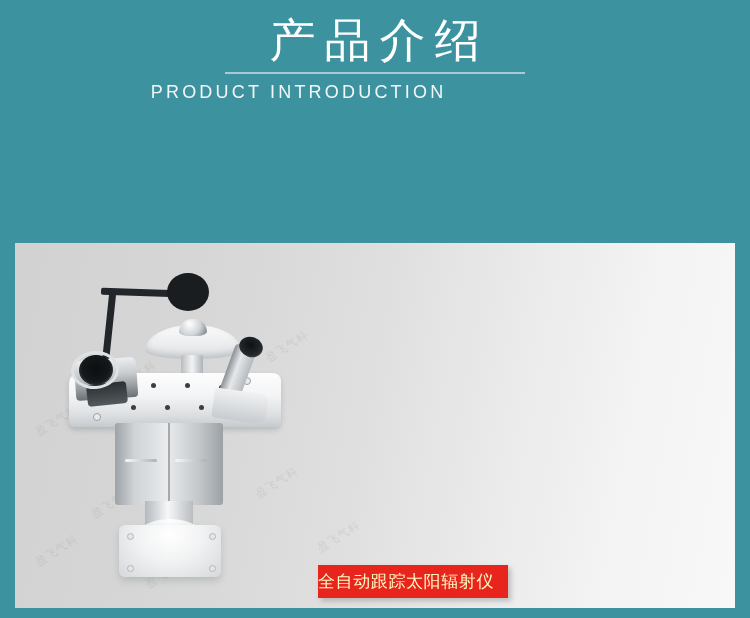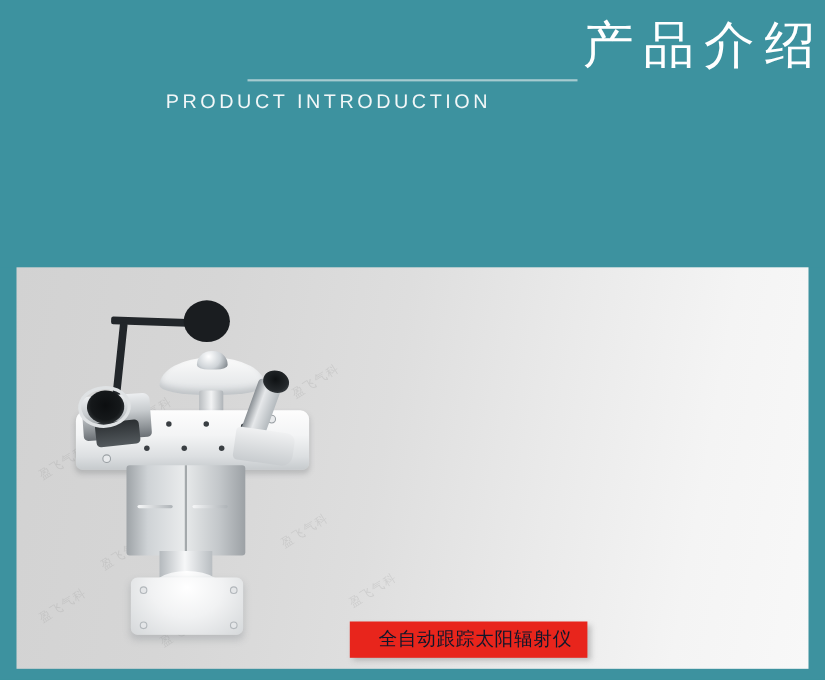--- a/index.html
+++ b/index.html
@@ -30,21 +30,21 @@
     width: 750px;
     height: 243px;
     background: #3d929f;
   }
 
   .title-zh {
     position: absolute;
     left: 0;
     top: 12px;
     width: 750px;
-    text-align: right;
+    text-align: center;
     color: #ffffff;
     font-size: 46px;
     line-height: 56px;
     letter-spacing: 9px;
     text-indent: 9px;
     font-weight: 400;
     font-family: "DejaVu Sans", "Liberation Sans", sans-serif;
   }
 
   .title-divider {
@@ -366,23 +366,23 @@
     border: 1px solid #b2b7bb;
     background: #e4e6e8;
     border-radius: 50%;
   }
 
   
   .red-banner {
     position: absolute;
     left: 303px;
     top: 322px;
-    padding: 5px 14px 6px 26px;
+    padding: 5px 14px 6px 0;
     background: #e8251c;
-    color: #0f172a;
+    color: #fef9c3;
     font-size: 17px;
     line-height: 22px;
     letter-spacing: .6px;
     white-space: nowrap;
     box-shadow: 3px 3px 5px rgba(110,110,110,.38);
     font-family: "DejaVu Sans", "Liberation Sans", sans-serif;
   }
 </style>
 </head>
 <body>

